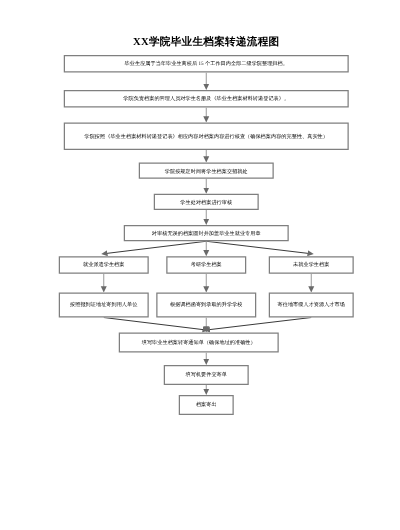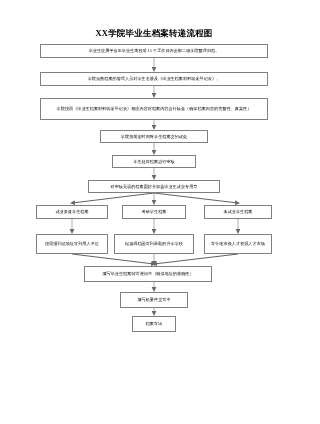--- a/index.html
+++ b/index.html
@@ -9,21 +9,21 @@
   }
   body {
     width: 300px;
     height: 424px;
     position: relative;
     font-family: "Liberation Serif", "DejaVu Serif", serif;
     overflow: hidden;
   }
   #chart {
     position: absolute;
-    left: 4px;
+    left: 15px;
     top: 0;
     width: 300px;
     height: 305px;
   }
   .title {
     position: absolute;
     left: 0;
     top: 28px;
     width: 300px;
     text-align: center;

